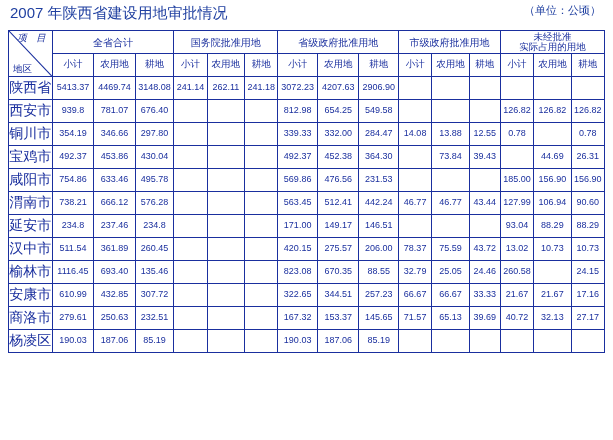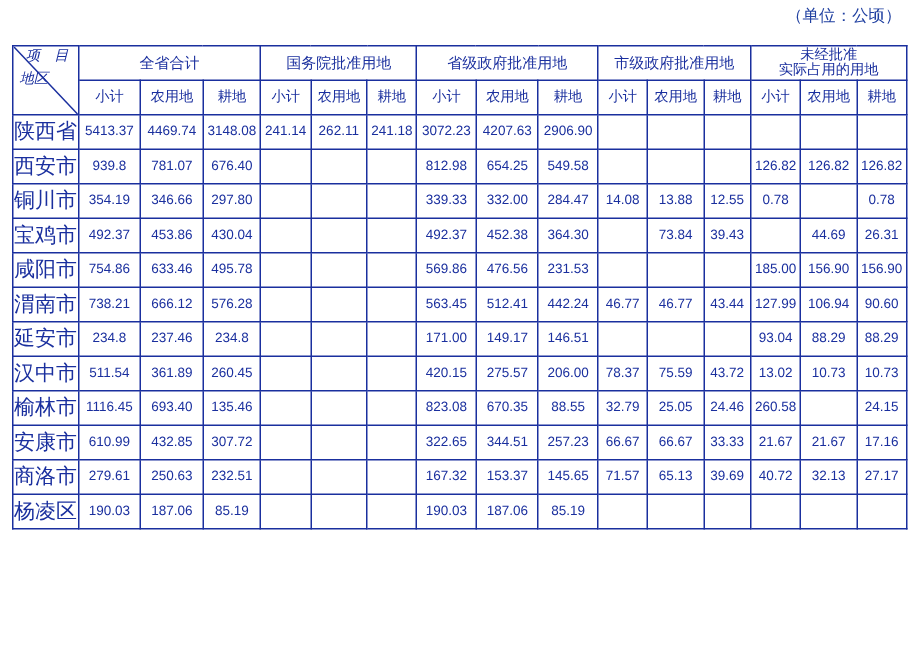--- a/index.html
+++ b/index.html
@@ -65,41 +65,41 @@
     position:absolute;left:0;top:0;width:100%;height:100%;
   }
   .corner .t1{
     position:absolute;
     right:6px;top:2px;
     font-size:9.5px;
     font-style:italic;
   }
   .corner .t2{
     position:absolute;
-    left:4px;bottom:18px;
+    left:4px;bottom:2px;
     font-size:9.5px;
-    font-style:italic;
   }
   .rowlbl{
     font-size:14px;
     text-align:center;
   }
   .num{
     text-align:right;
     padding-right:3px;
     font-size:9px;
   }
   .two-line{line-height:1.15;font-size:9.5px;}
 </style>
 </head>
 <body>
 
 <div class="page">
 
   <div class="title-row">
+    <div class="main-title">2007 年陕西省建设用地审批情况</div>
     <div class="unit">（单位：公顷）</div>
   </div>
 
   <table class="grid">
     <colgroup>
       <col style="width:42px">
       <col style="width:40px">
         <col style="width:40px">
         <col style="width:37px">
       <col style="width:32px">

